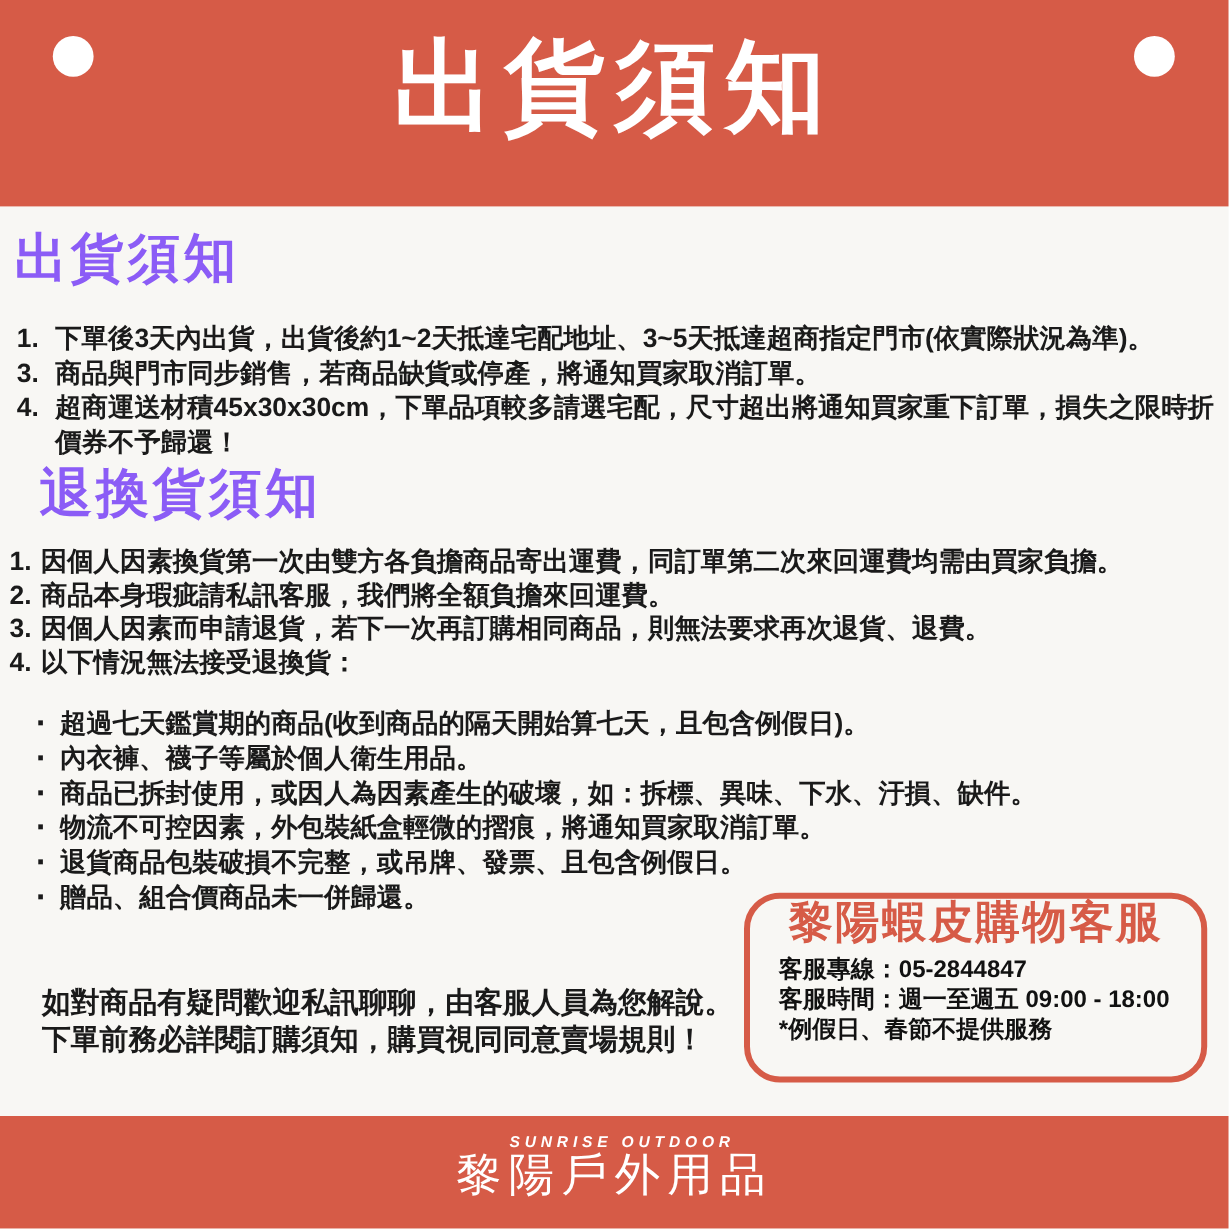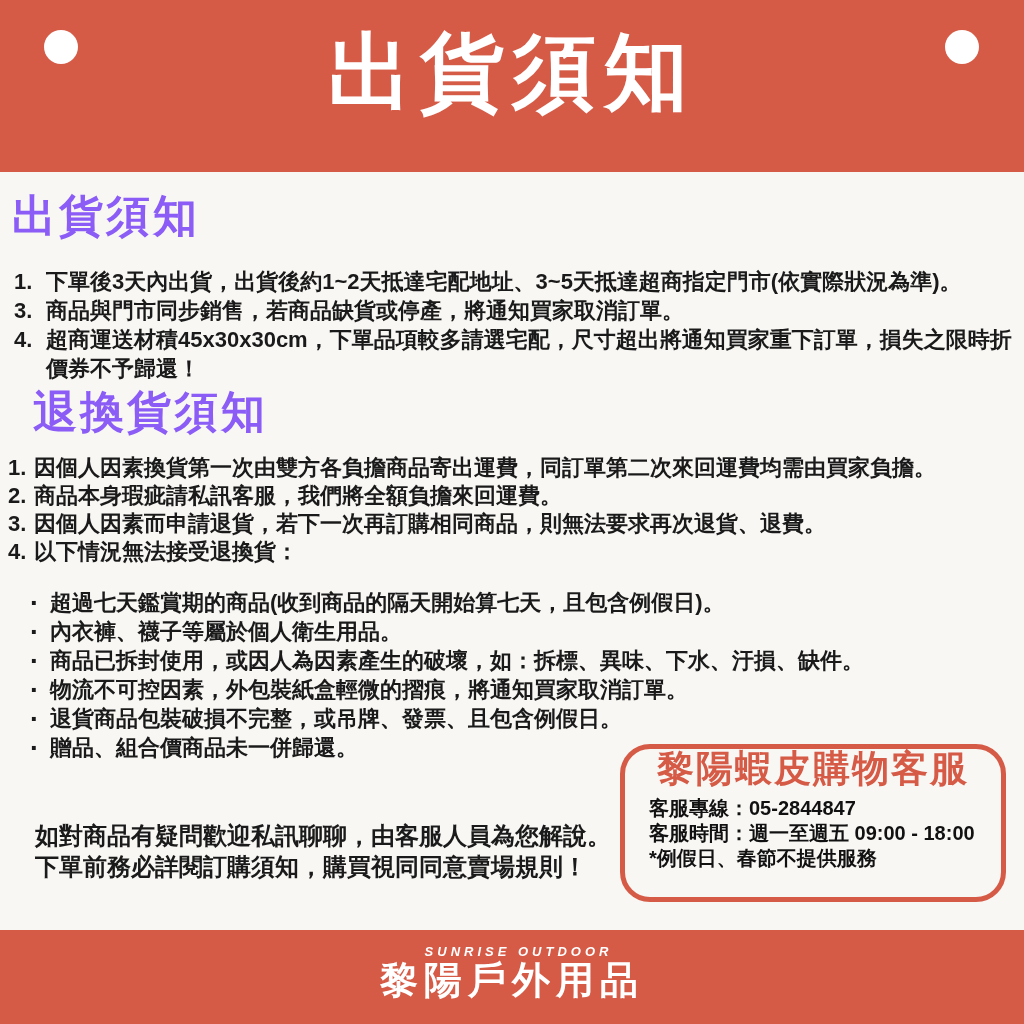--- a/index.html
+++ b/index.html
@@ -126,21 +126,21 @@
     padding-left: 13px;
   }
   .brand-zh {
     position: absolute;
     top: 960px;
     left: 0;
     width: 1024px;
     text-align: center;
     color: #FFFFFF;
     font-size: 38px;
-    font-weight: 700;
+    font-weight: 400;
     letter-spacing: 6px;
     line-height: 1.1;
   }
 </style>
 </head>
 <body>
 
 <div class="page">
 
   <div class="band band-top">

